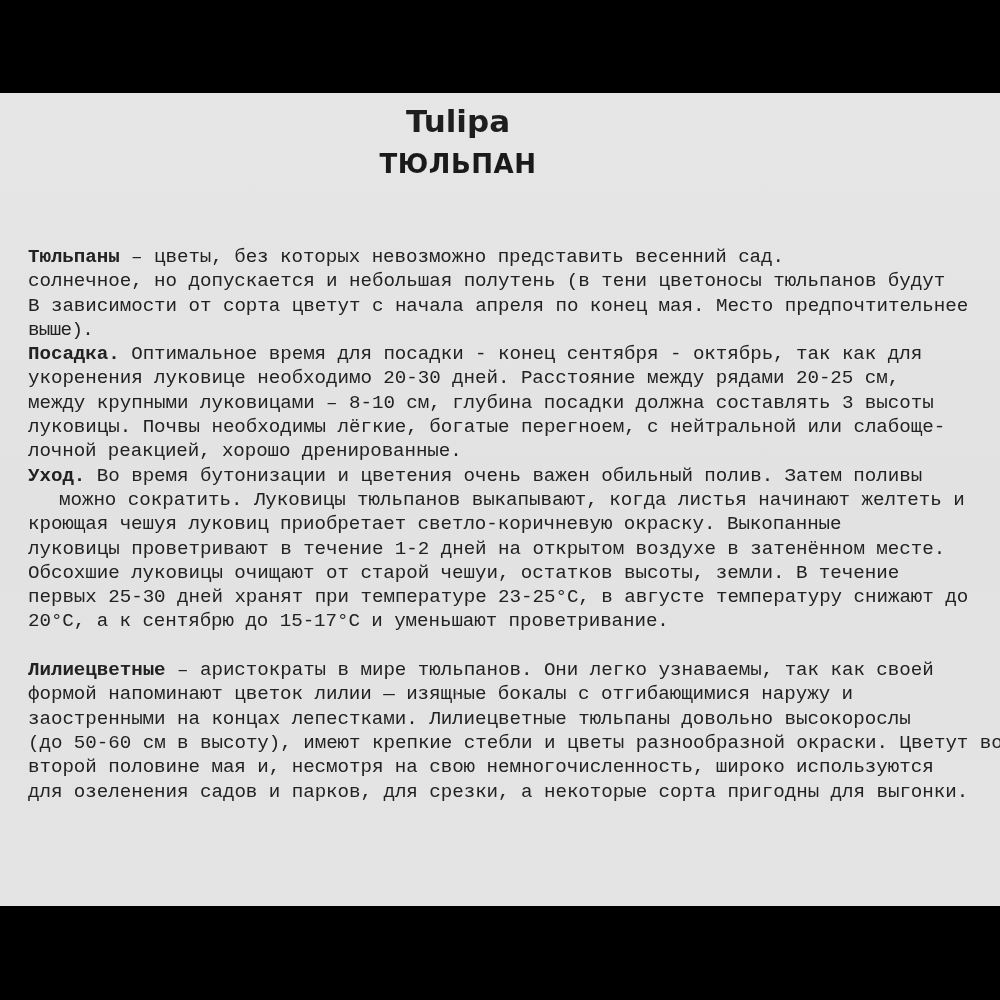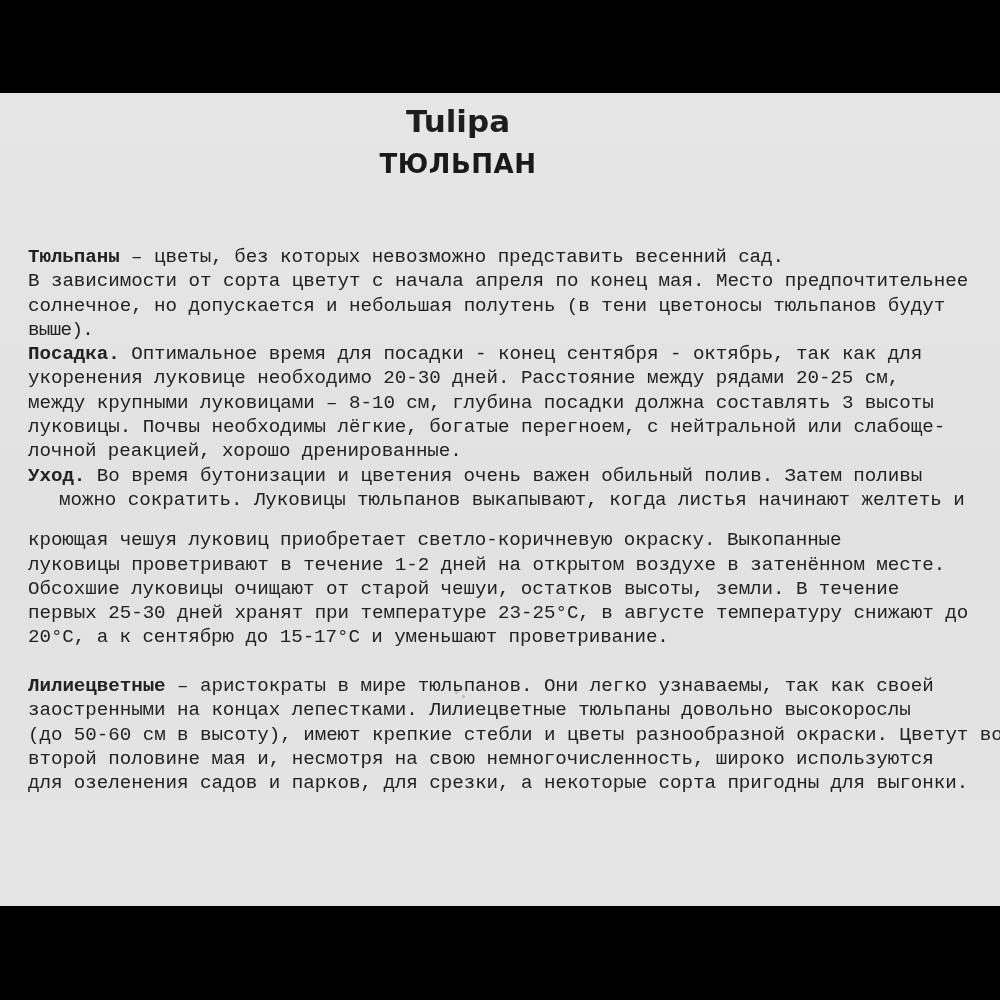--- a/index.html
+++ b/index.html
@@ -81,47 +81,48 @@
 <div class="frame">
   <div class="paper">
 
     <div class="title-latin">Tulipa</div>
     <div class="title-ru">ТЮЛЬПАН</div>
 
     <div class="body-text">
 
       <div>
         <span class="line" style="letter-spacing: -0.0606061px;"><span class="b">Тюльпаны</span> <span>– цветы, без которых невозможно представить весенний сад.</span></span>
+        <span class="line" style="letter-spacing: -0.05px;">солнечное, но допускается и небольшая полутень (в тени цветоносы тюльпанов будут</span>
         <span class="line" style="letter-spacing: -0.0487805px;">В зависимости от сорта цветут с начала апреля по конец мая. Место предпочтительнее</span>
-        <span class="line" style="letter-spacing: -0.05px;">солнечное, но допускается и небольшая полутень (в тени цветоносы тюльпанов будут</span>
         <span class="line" style="letter-spacing: -0.666667px;">выше).</span>
       </div>
 
       <div>
         <span class="line" style="letter-spacing: -0.0512821px;"><span class="b">Посадка.</span> <span>Оптимальное время для посадки - конец сентября - октябрь, так как для</span></span>
         <span class="line" style="letter-spacing: -0.0519481px;">укоренения луковице необходимо 20-30 дней.  Расстояние между рядами 20-25 см,</span>
         <span class="line" style="letter-spacing: -0.0506329px;">между крупными луковицами – 8-10 см, глубина посадки должна составлять 3 высоты</span>
         <span class="line" style="letter-spacing: -0.05px;">луковицы. Почвы необходимы лёгкие, богатые перегноем, с нейтральной или слабоще-</span>
         <span class="line" style="letter-spacing: -0.105263px;">лочной реакцией, хорошо дренированные.</span>
       </div>
 
       <div>
         <span class="line" style="letter-spacing: -0.0512821px;"><span class="b">Уход.</span> <span>Во время бутонизации и цветения очень важен обильный полив. Затем поливы</span></span>
         <span class="line" style="letter-spacing: -0.0506329px; margin-left: 31px;">можно сократить. Луковицы тюльпанов выкапывают, когда листья начинают желтеть и</span>
-        <span class="line" style="letter-spacing: -0.056338px; margin-top: 16px;">кроющая чешуя луковиц приобретает светло-коричневую окраску. Выкопанные</span>
+        <span class="line" style="letter-spacing: -0.056338px;">кроющая чешуя луковиц приобретает светло-коричневую окраску. Выкопанные</span>
         <span class="line" style="letter-spacing: -0.05px;">луковицы проветривают в течение 1-2 дней на открытом воздухе в затенённом месте.</span>
         <span class="line" style="letter-spacing: -0.0526316px;">Обсохшие луковицы очищают от старой чешуи, остатков высоты, земли. В течение</span>
         <span class="line" style="letter-spacing: -0.0487805px;">первых 25-30 дней хранят при температуре 23-25°С, в августе температуру снижают до</span>
         <span class="line" style="letter-spacing: -0.0714286px;">20°С, а к сентябрю до 15-17°С и уменьшают проветривание.</span>
       </div>
 
       <span class="gap"></span>
 
       <div>
         <span class="line" style="letter-spacing: -0.0506329px;"><span class="b">Лилиецветные</span> <span>– аристократы в мире тюльпанов. Они легко узнаваемы, так как своей</span></span>
+        <span class="line" style="letter-spacing: -0.0555556px;">формой напоминают цветок лилии — изящные бокалы с отгибающимися наружу и</span>
         <span class="line" style="letter-spacing: -0.0519481px;">заостренными на концах лепестками. Лилиецветные тюльпаны довольно высокорослы</span>
         <span class="line" style="letter-spacing: -0.0470588px;">(до 50-60 см в высоту), имеют крепкие стебли и цветы разнообразной окраски. Цветут во</span>
         <span class="line" style="letter-spacing: -0.0506329px;">второй половине мая и, несмотря на свою немногочисленность, широко используются</span>
         <span class="line" style="letter-spacing: -0.0487805px;">для озеленения садов и парков, для срезки, а некоторые сорта пригодны для выгонки.</span>
       </div>
     </div>
 
     <div class="spot" style="left:455px; top:598px;"></div>
     <div class="spot" style="left:462px; top:602px;"></div>
   </div>

